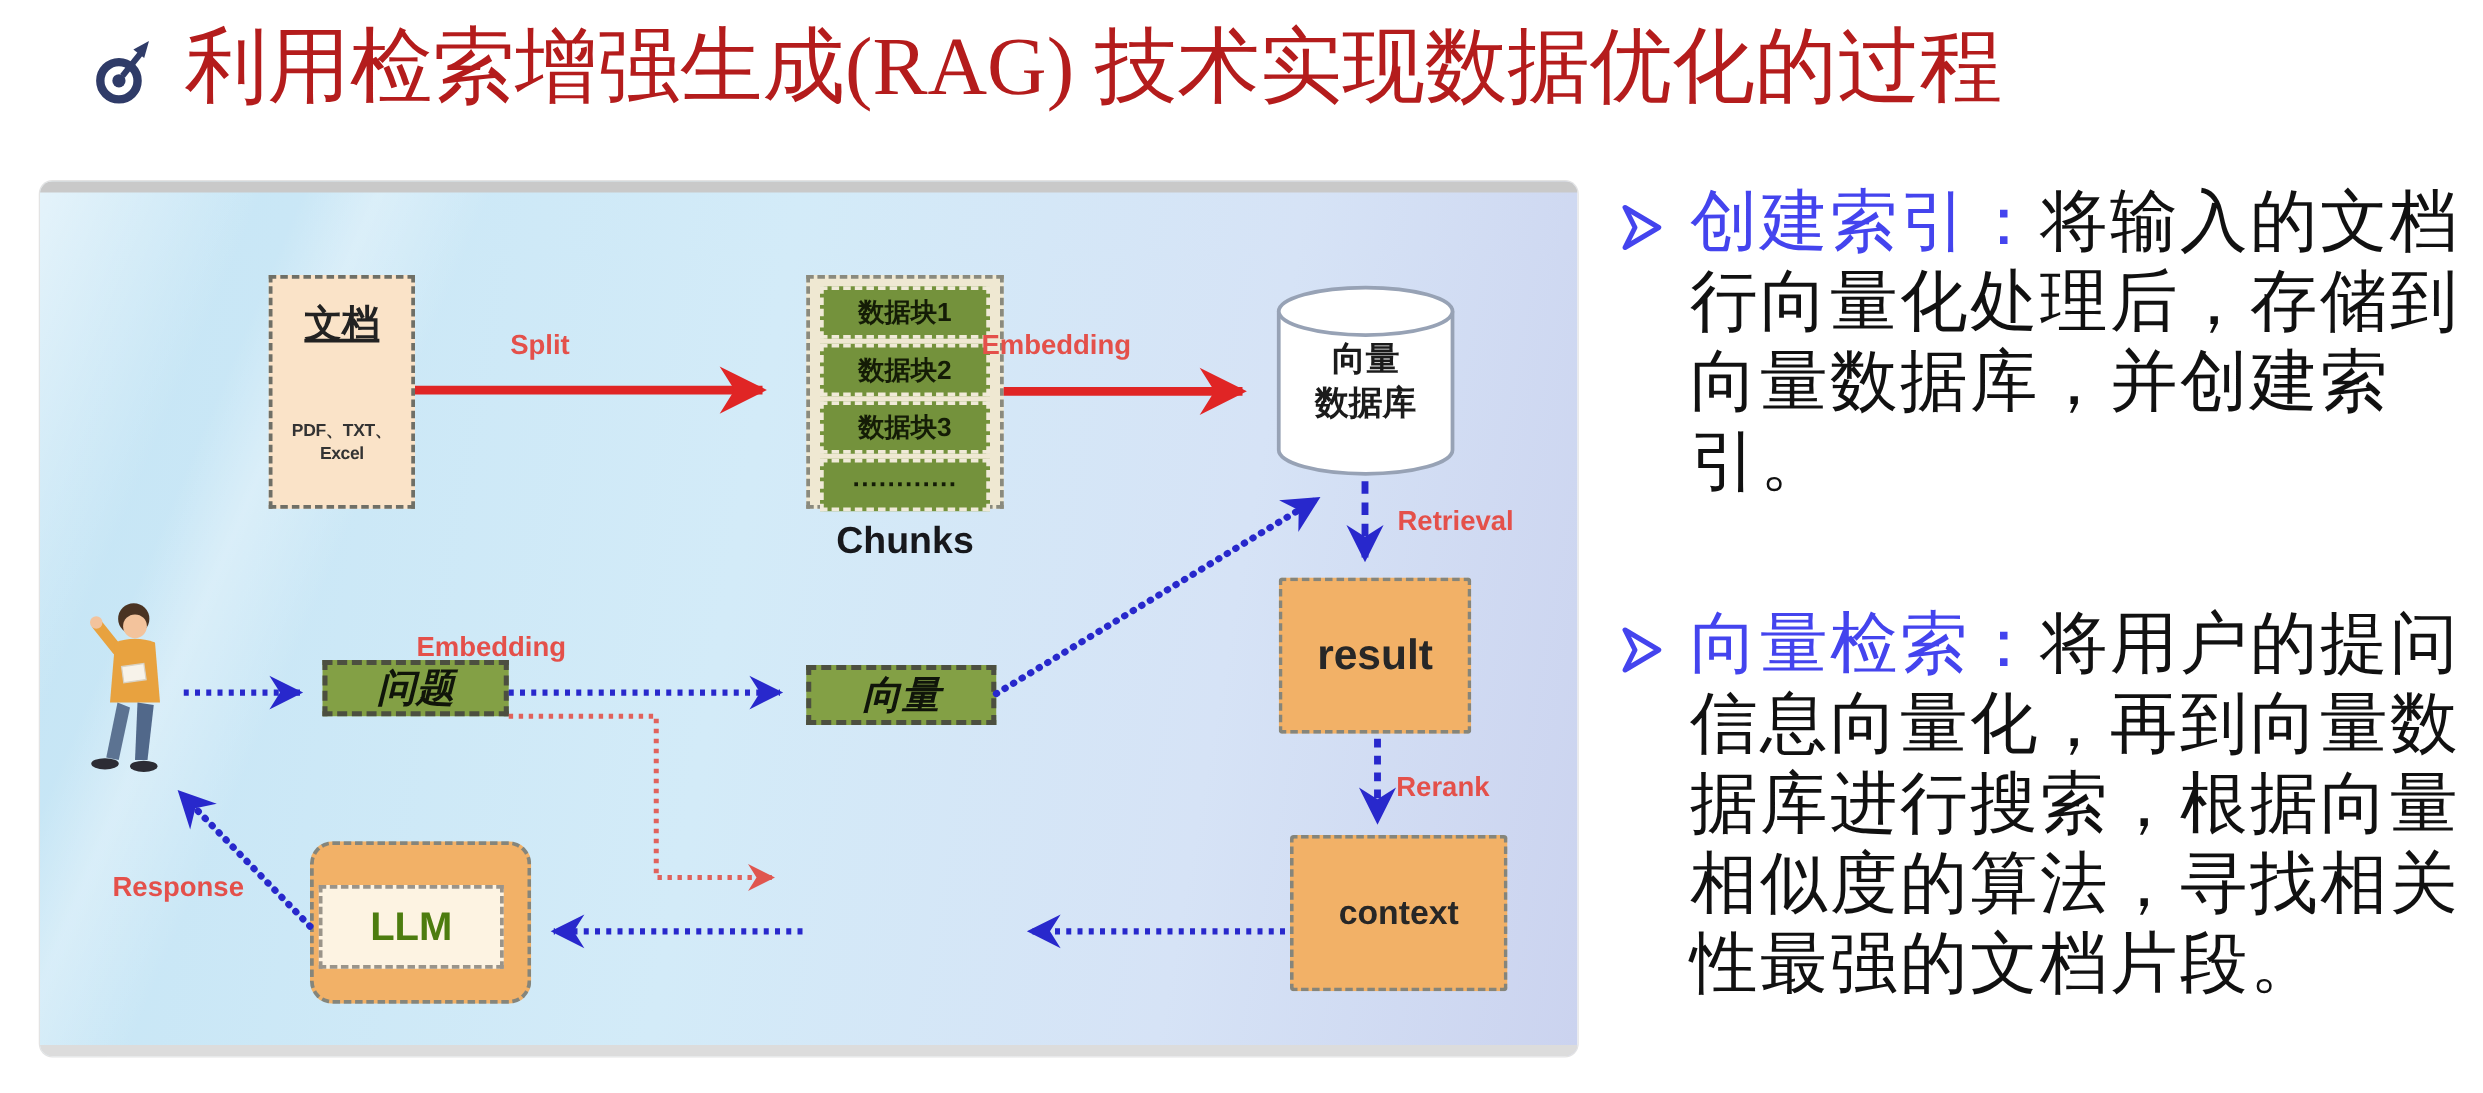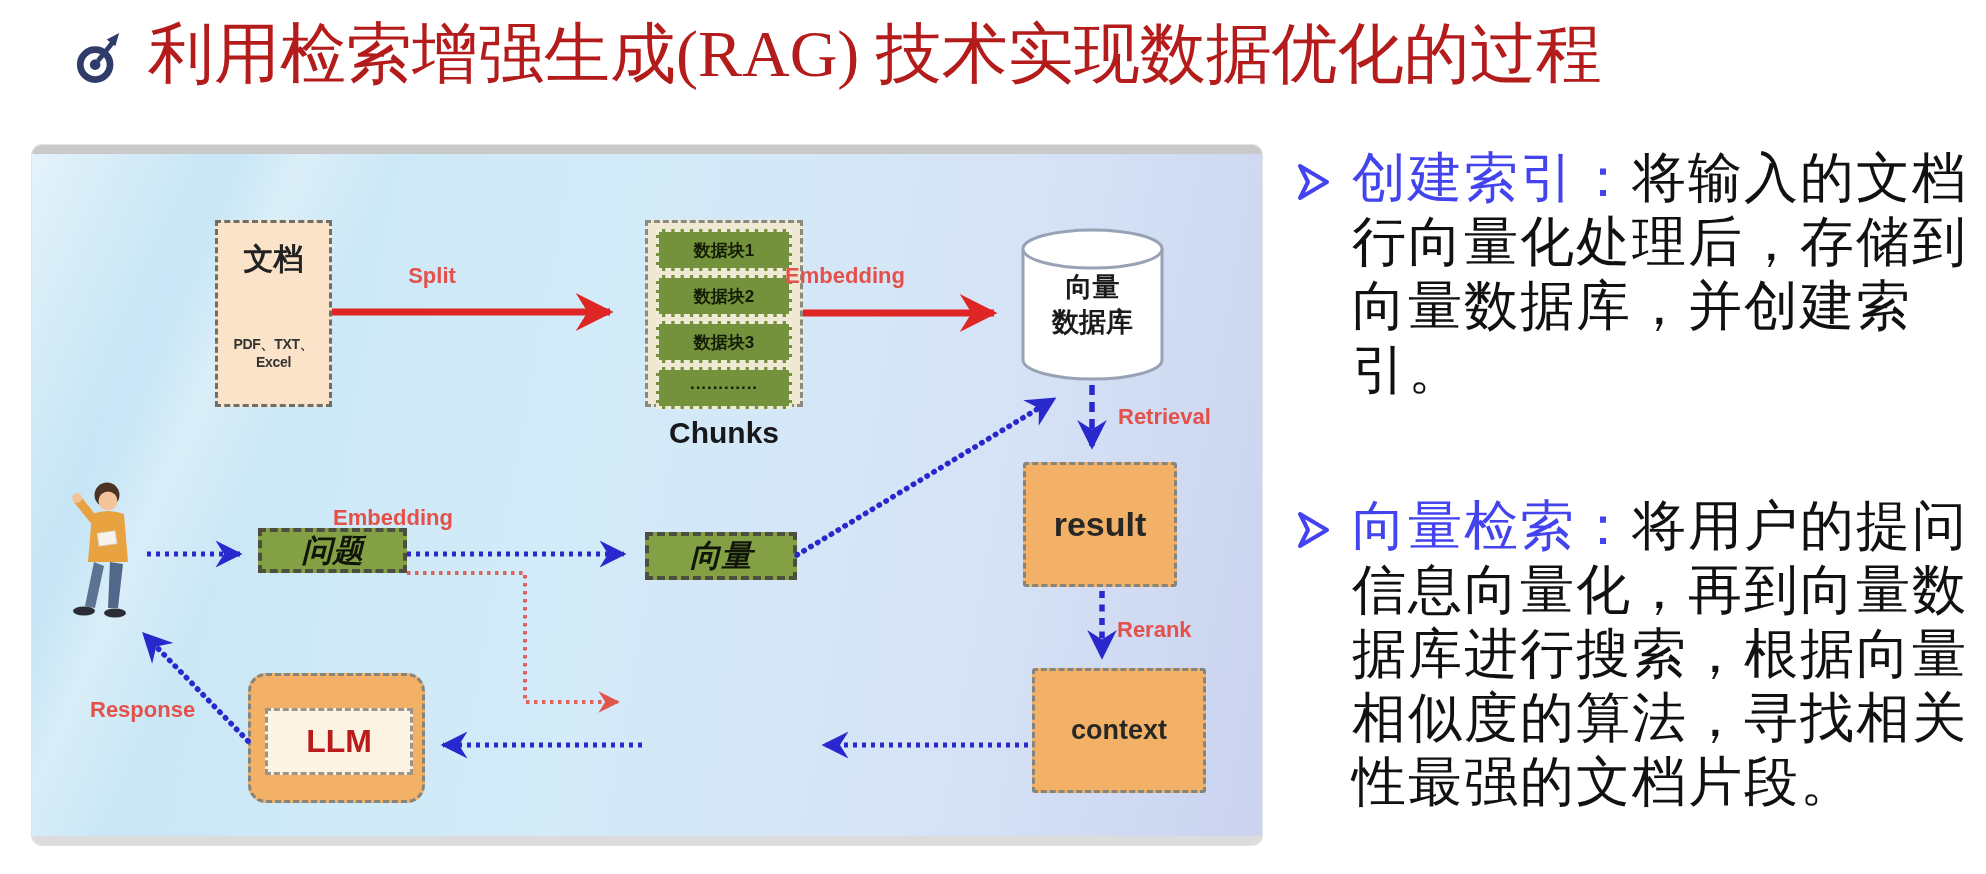--- a/index.html
+++ b/index.html
@@ -24,42 +24,42 @@
       linear-gradient(113deg, rgba(255,255,255,0) 14%, rgba(255,255,255,.30) 18%, rgba(255,255,255,0) 24%),
       linear-gradient(100deg,#c5e5f5 0%,#d3ebf8 45%,#d6e3f6 75%,#cbd3ef 100%);
   }
   .topbar{position:absolute;top:0;left:0;right:0;height:9px;background:#c9c9c9;}
   .botbar{position:absolute;bottom:0;left:0;right:0;height:9px;background:#dcdcdc;}
   .arrow-layer{position:absolute;left:0;top:0;width:1230px;height:700px;pointer-events:none;z-index:5;}
   .abs{position:absolute;box-sizing:border-box;}
   
   .doc{left:183px;top:75px;width:117px;height:187px;background:var(--doc-peach,#fae3c8);
        border:3px dashed #6f6f66;text-align:center;z-index:2;}
-  .doc-title{margin-top:16px;font-size:30px;font-weight:bold;color:#222;}
+  .doc-title{margin-top:16px;font-size:30px;font-weight:bold;color:#222;text-decoration:underline;}
   .doc-formats{margin-top:56px;font-size:14px;font-weight:bold;color:#333;letter-spacing:-0.3px;}
   .chunks{left:613px;top:75px;width:158px;height:187px;background:#efe8d2;
           border:3px dashed #8a8a7e;padding:6px 8px;z-index:2;}
   .chunk{height:36px;margin-bottom:4px;background:#74923c;border:3px dashed #f0ead8;
          display:flex;align-items:center;justify-content:center;
-         font-size:17px;font-weight:bold;color:#141c06;}
+         font-size:21px;font-weight:bold;color:#141c06;}
   .chunks-caption{left:605px;top:271px;width:174px;text-align:center;
                   font-size:30px;font-weight:bold;color:#17181c;z-index:2;}
   .gbox{background:var(--box-green,#83a045);border:4px dashed #4c4f40;display:flex;
         align-items:center;justify-content:center;font-size:31px;font-weight:bold;color:#10150a;z-index:2;font-style:italic;}
   .qbox{left:226px;top:383px;width:149px;height:45px;}
   .vbox{left:613px;top:387px;width:152px;height:48px;}
   .obox{background:var(--box-orange,#f2b167);border:3px dashed #85857b;border-radius:3px;
         display:flex;align-items:center;justify-content:center;font-weight:bold;color:#272727;z-index:2;}
   .result{left:991px;top:317px;width:154px;height:125px;font-size:34px;}
   .context{left:1000px;top:523px;width:174px;height:125px;font-size:27px;}
   .prompt{left:614px;top:532px;width:160px;height:126px;font-size:28px;}
   .llm-outer{left:216px;top:528px;width:177px;height:130px;border-radius:18px;z-index:2;}
-  .llm-inner{position:absolute;left:14px;top:32px;width:142px;height:61px;background:var(--llm-cream,#fdf3e2);
+  .llm-inner{position:absolute;left:4px;top:32px;width:142px;height:61px;background:var(--llm-cream,#fdf3e2);
              border:3px dashed #9a948a;display:flex;align-items:center;justify-content:center;
-             font-size:32px;font-weight:bold;color:#b91c1c;}
+             font-size:32px;font-weight:bold;color:#4d7c0f;}
   .cyl-text{left:991px;width:139px;text-align:center;font-size:27px;font-weight:bold;color:#1b1b1b;z-index:6;}
   .cyl1{top:124px;} .cyl2{top:159px;}
   .rlabel{position:absolute;font-weight:bold;color:var(--label-red,#e4504a);font-size:22px;
           text-align:center;z-index:3;}
   .lab-split{left:360px;top:118px;width:80px;}
   .lab-embtop{left:752px;top:118px;width:122px;}
   .lab-retrieval{left:1086px;top:259px;width:110px;text-align:left;}
   .lab-rerank{left:1085px;top:472px;width:90px;text-align:left;}
   .lab-embmid{left:300px;top:360px;width:122px;}
   .lab-response{left:58px;top:536px;width:132px;text-align:left;margin-top:16px;}
@@ -67,21 +67,21 @@
   .ar{stroke:var(--arrow-red,#e02525);stroke-width:7;fill:none;}
   .bd{stroke:var(--arrow-blue,#2828cc);stroke-width:5;fill:none;stroke-dasharray:4 5;}
   .bb{stroke:var(--arrow-blue,#2828cc);stroke-width:5.5;fill:none;stroke-dasharray:0.5 7.5;stroke-linecap:round;}
   .bdash{stroke:var(--arrow-blue,#2828cc);stroke-width:5.5;fill:none;stroke-dasharray:10 7;}
   .bdash2{stroke:var(--arrow-blue,#2828cc);stroke-width:5.5;fill:none;stroke-dasharray:7 6.5;}
   .rr{stroke:#e0625c;stroke-width:4;fill:none;stroke-dasharray:3.5 4.5;}
   .cylp{fill:#ffffff;stroke:#97a2b5;stroke-width:3;}
   
   .bullets{position:absolute;left:1293px;top:0;width:693px;}
   .bullet{position:absolute;left:0;width:693px;}
-  .b1{top:150px;} .b2{top:498px;}
+  .b1{top:150px;} .b2{top:488px;}
   .bmark{position:absolute;left:4px;top:12px;width:34px;height:40px;}
   .btext{margin-left:59px;font-family:Liberation Mono, monospace;
          font-size:54px;line-height:64px;color:#111;letter-spacing:2px;}
   .blabel{color:var(--bullet-blue,#4444ee);}
 </style>
 </head>
 <body>
 
 <header class="title-row">
   <svg class="ticon" viewBox="0 0 52 66">

